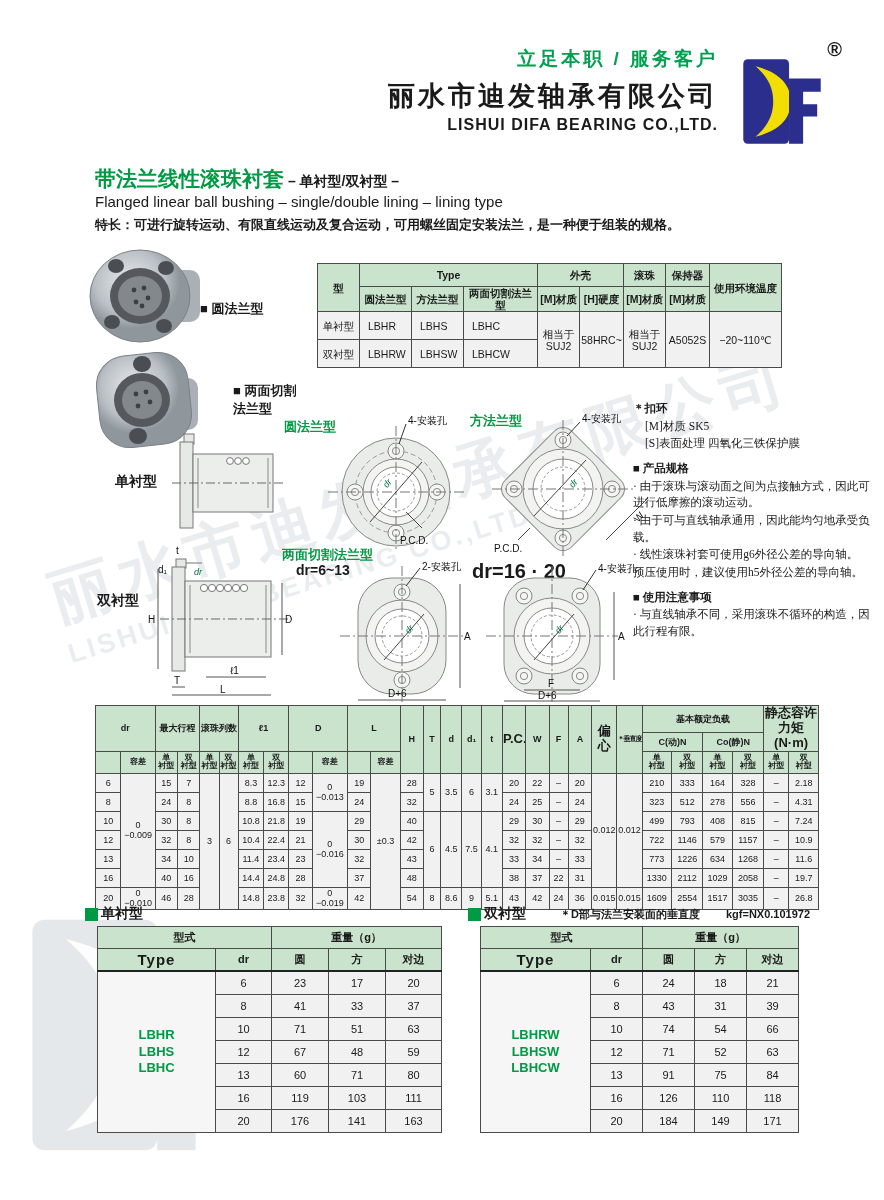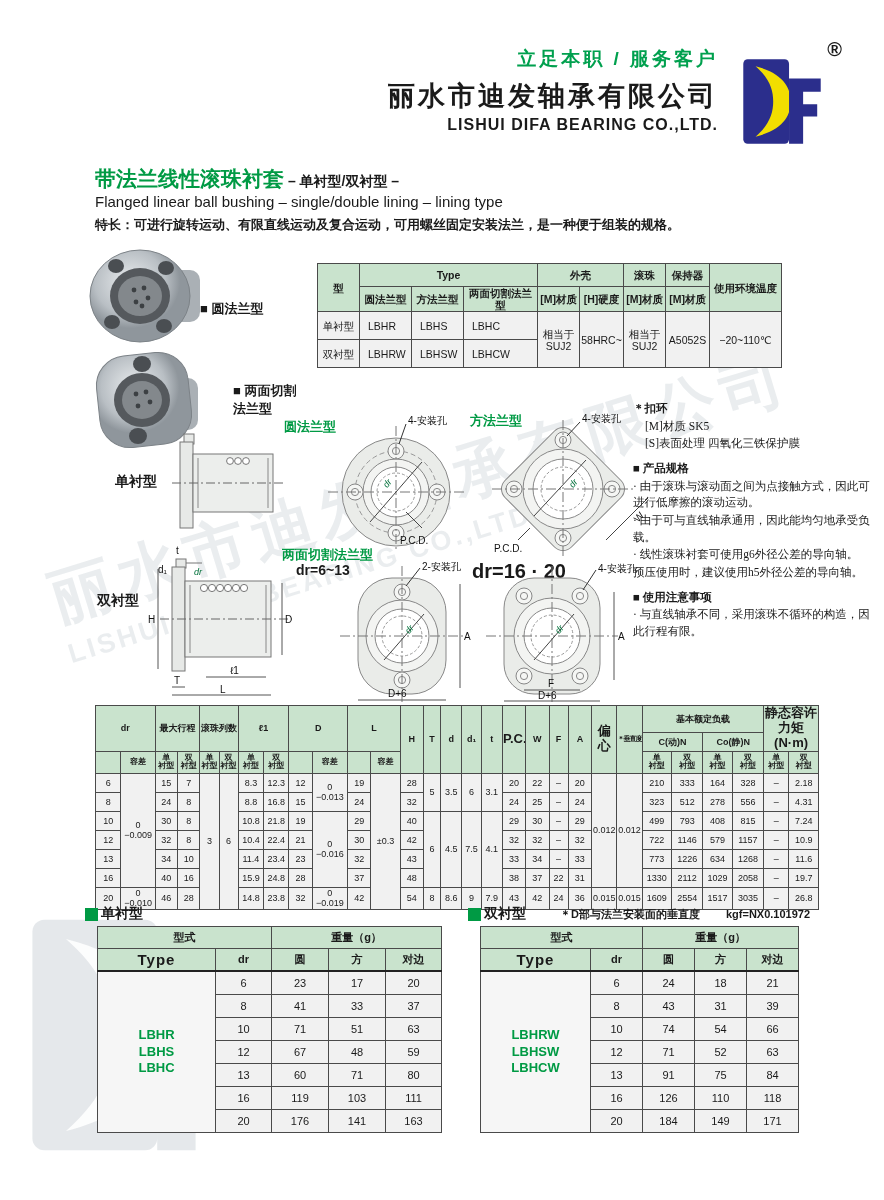--- a/index.html
+++ b/index.html
@@ -598,21 +598,21 @@
           <td>1226</td>
           <td>634</td>
           <td>1268</td>
           <td>–</td>
           <td>11.6</td>
         </tr>
         <tr>
           <td>16</td>
           <td>40</td>
           <td>16</td>
-          <td>15.9</td>
+          <td>14.4</td>
           <td>24.8</td>
           <td>28</td>
           <td>37</td>
           <td>48</td>
           <td>38</td>
           <td>37</td>
           <td>22</td>
           <td>31</td>
           <td>1330</td>
           <td>2112</td>
@@ -630,21 +630,21 @@
           <td>14.8</td>
           <td>23.8</td>
           <td>32</td>
           <td>0
 −0.019</td>
           <td>42</td>
           <td>54</td>
           <td>8</td>
           <td>8.6</td>
           <td>9</td>
-          <td>7.9</td>
+          <td>5.1</td>
           <td>43</td>
           <td>42</td>
           <td>24</td>
           <td>36</td>
           <td>0.015</td>
           <td>0.015</td>
           <td>1609</td>
           <td>2554</td>
           <td>1517</td>
           <td>3035</td>

